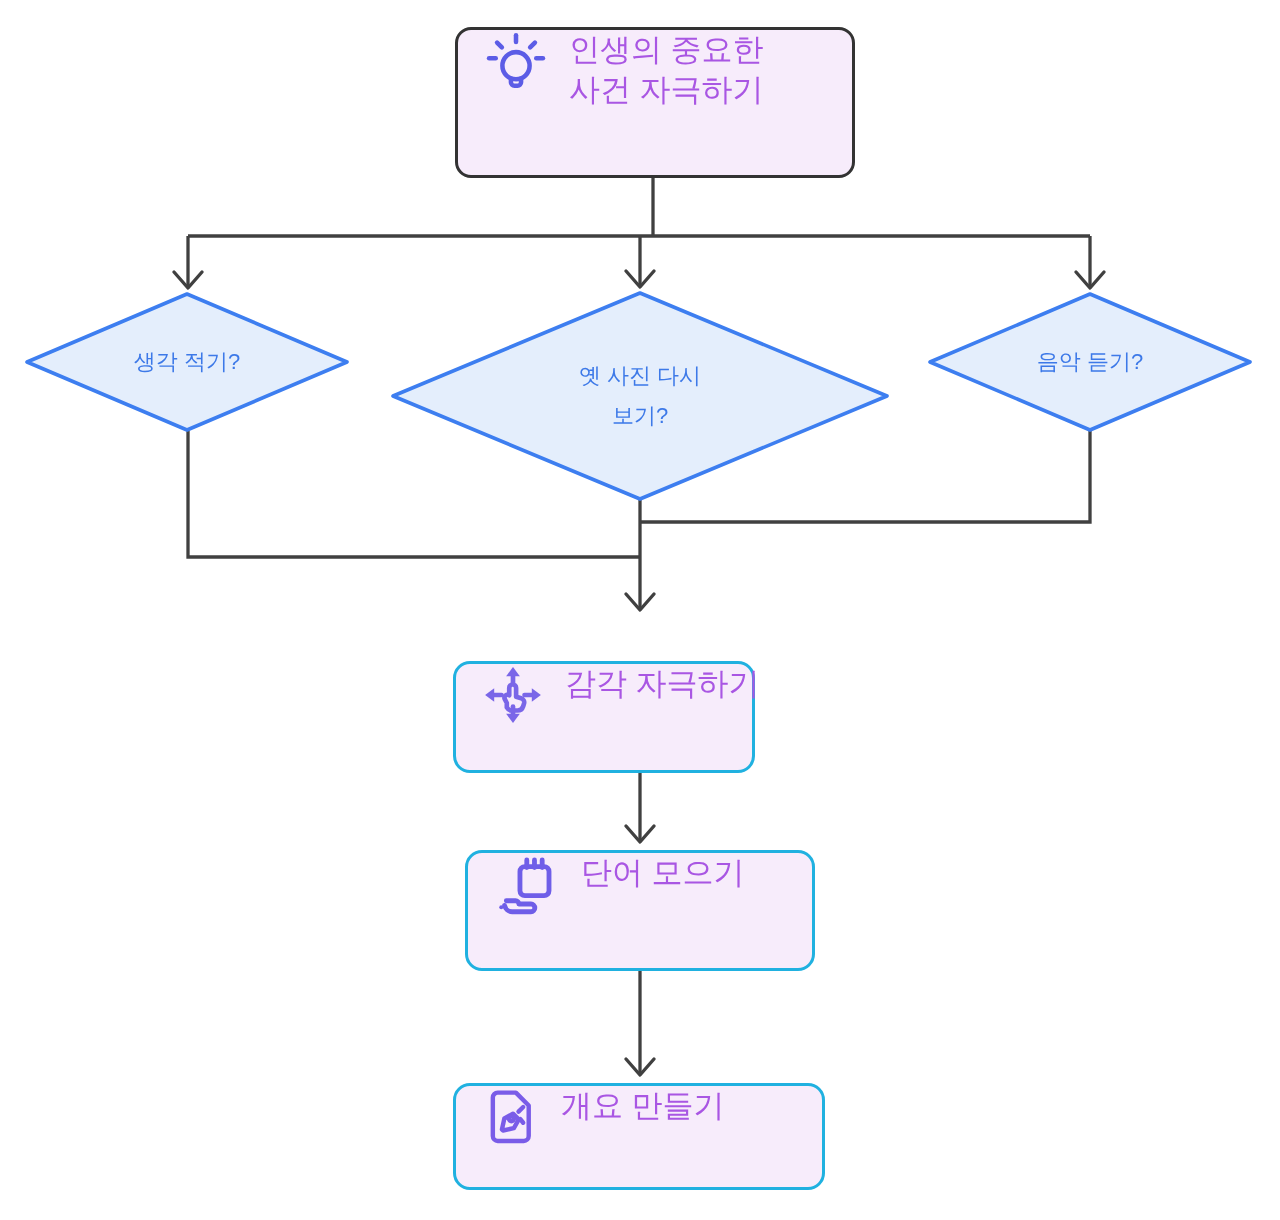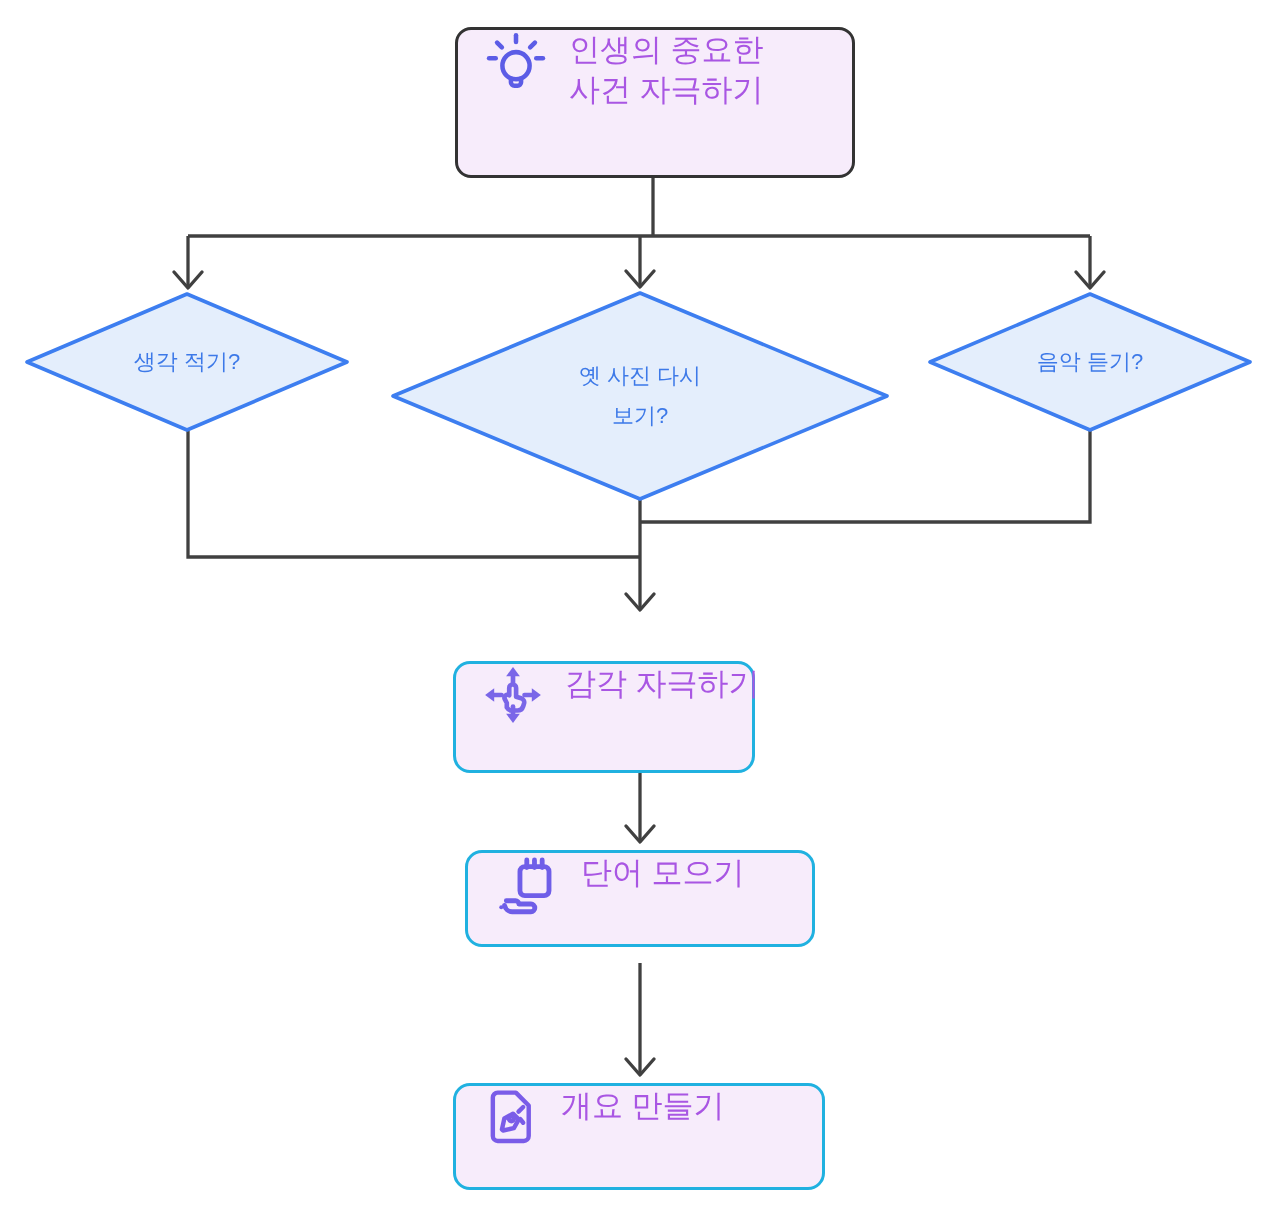--- a/index.html
+++ b/index.html
@@ -107,21 +107,21 @@
         <path d="M1.4,14 L5.5,10.9 L5.5,17.1 Z" fill="#7a66e8" stroke="none"></path>
       <path d="M19.2,14 L22.6,14"></path>
         <path d="M26.6,14 L22.5,10.9 L22.5,17.1 Z" fill="#7a66e8" stroke="none"></path>
       <path d="M11.2,17.6 l-0.9,-1.7 a1.4,1.4 0 0 1 2,-1.8 v-3.3 a1.55,1.55 0 0 1 3.1,0 v4 l2.3,0.7 a1.9,1.9 0 0 1 1.3,2.3 l-0.4,1.3 a2.7,2.7 0 0 1 -2.6,1.9 h-2.4 a2.7,2.7 0 0 1 -2.4,-1.4 z"></path>
     </svg>
     <div class="node-label">
       <span>감각 자극하기</span>
     </div>
   </div>
 
-  <div class="node" style="left:465px;top:850px;width:350px;height:97px;">
+  <div class="node" style="left:465px;top:850px;width:350px;height:121px;">
     <svg class="icon" viewBox="0 0 30 30" width="66" height="66" fill="none" stroke="#6f5ee8" stroke-width="2.2" stroke-linecap="round" stroke-linejoin="round">
       <rect x="11.8" y="6.2" width="13.2" height="13.2" rx="2.2"></rect>
       <path d="M14.9,3.2 v3.4"></path>
       <path d="M18.4,3.2 v3.4"></path>
       <path d="M21.9,3.2 v3.4"></path>
       <path d="M5.6,21.7 h4.2 a1.5,1.5 0 0 1 1.5,1.5 l5.5,0 a1.75,1.75 0 0 1 0,3.5 h-8.5 a3.6,3.6 0 0 1 -3.5,-2.9"></path>
       <circle cx="3.3" cy="24.7" r="0.9" fill="#6f5ee8" stroke="none"></circle>
     </svg>
     <div class="node-label">
       <span>단어 모으기</span>

